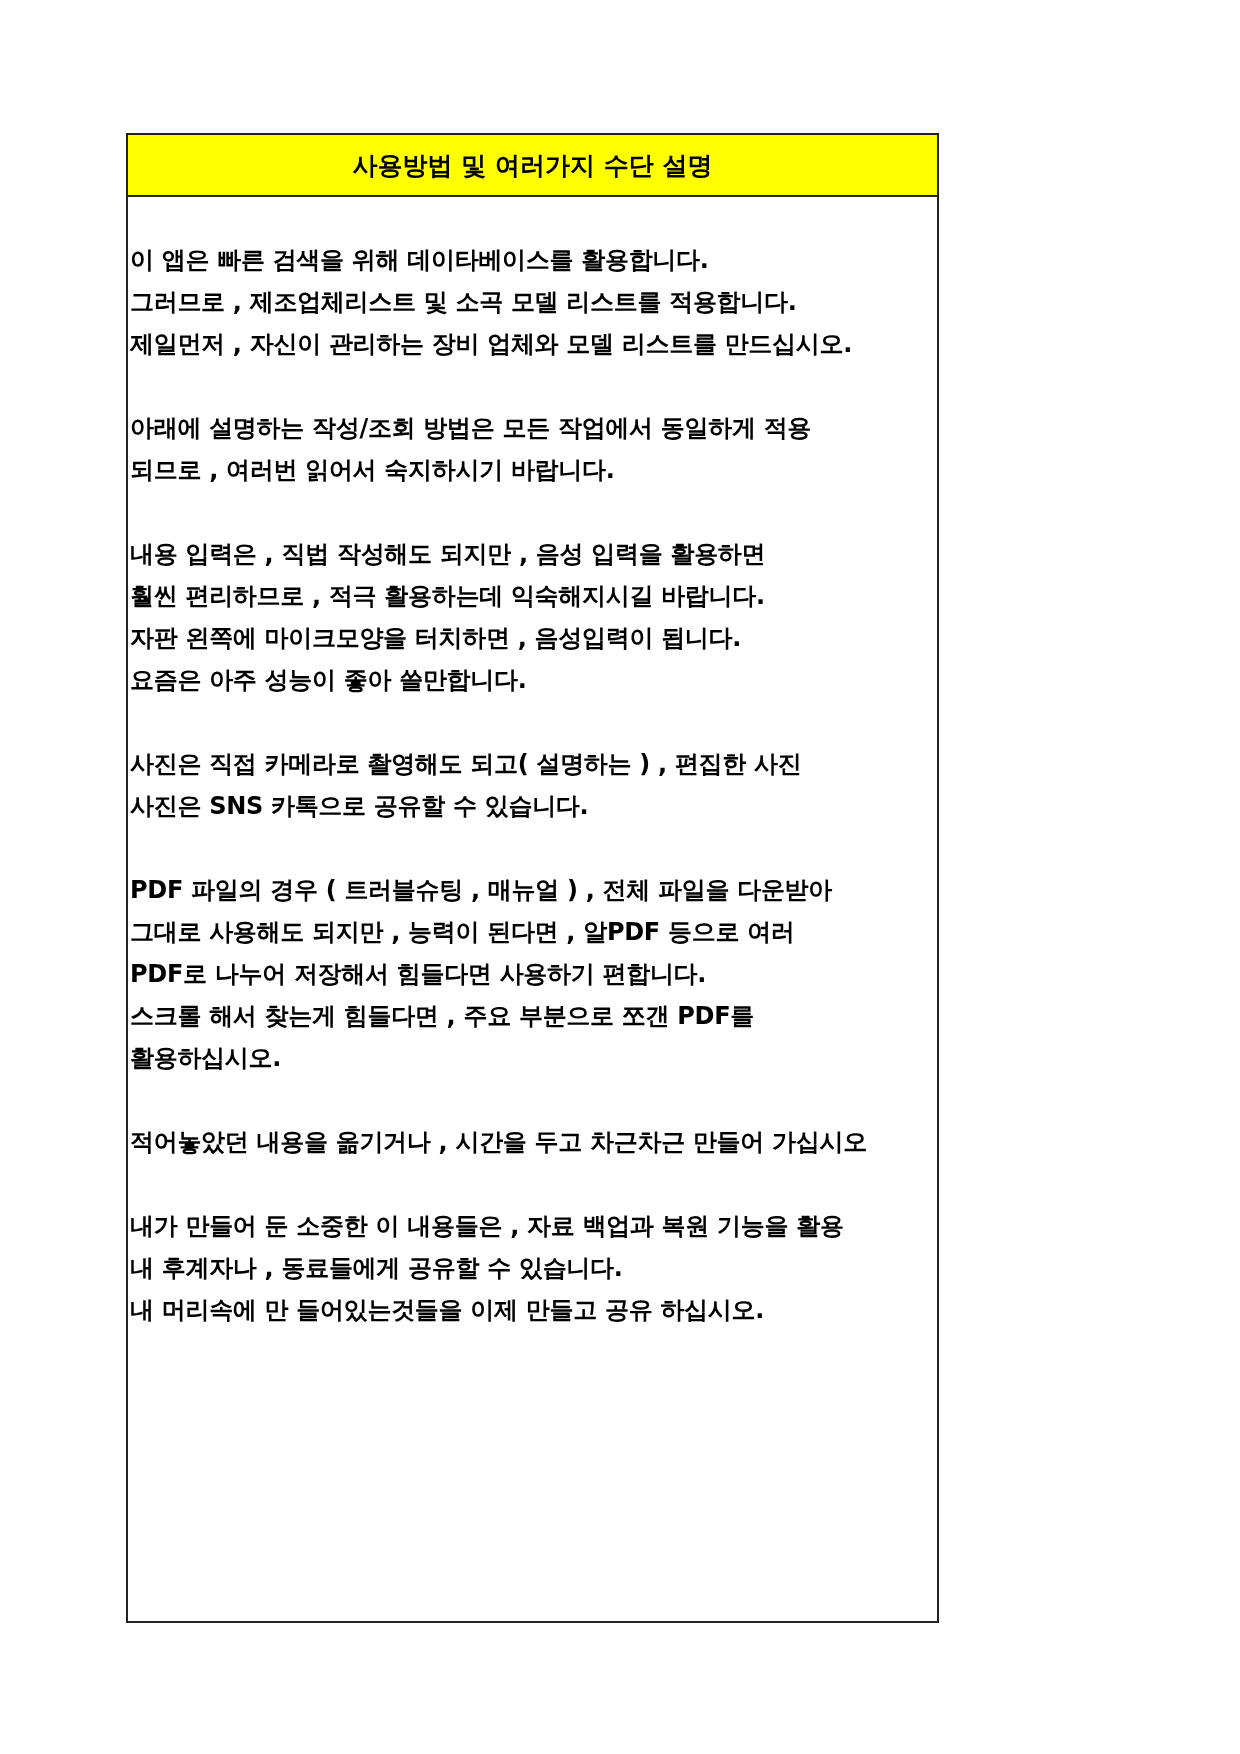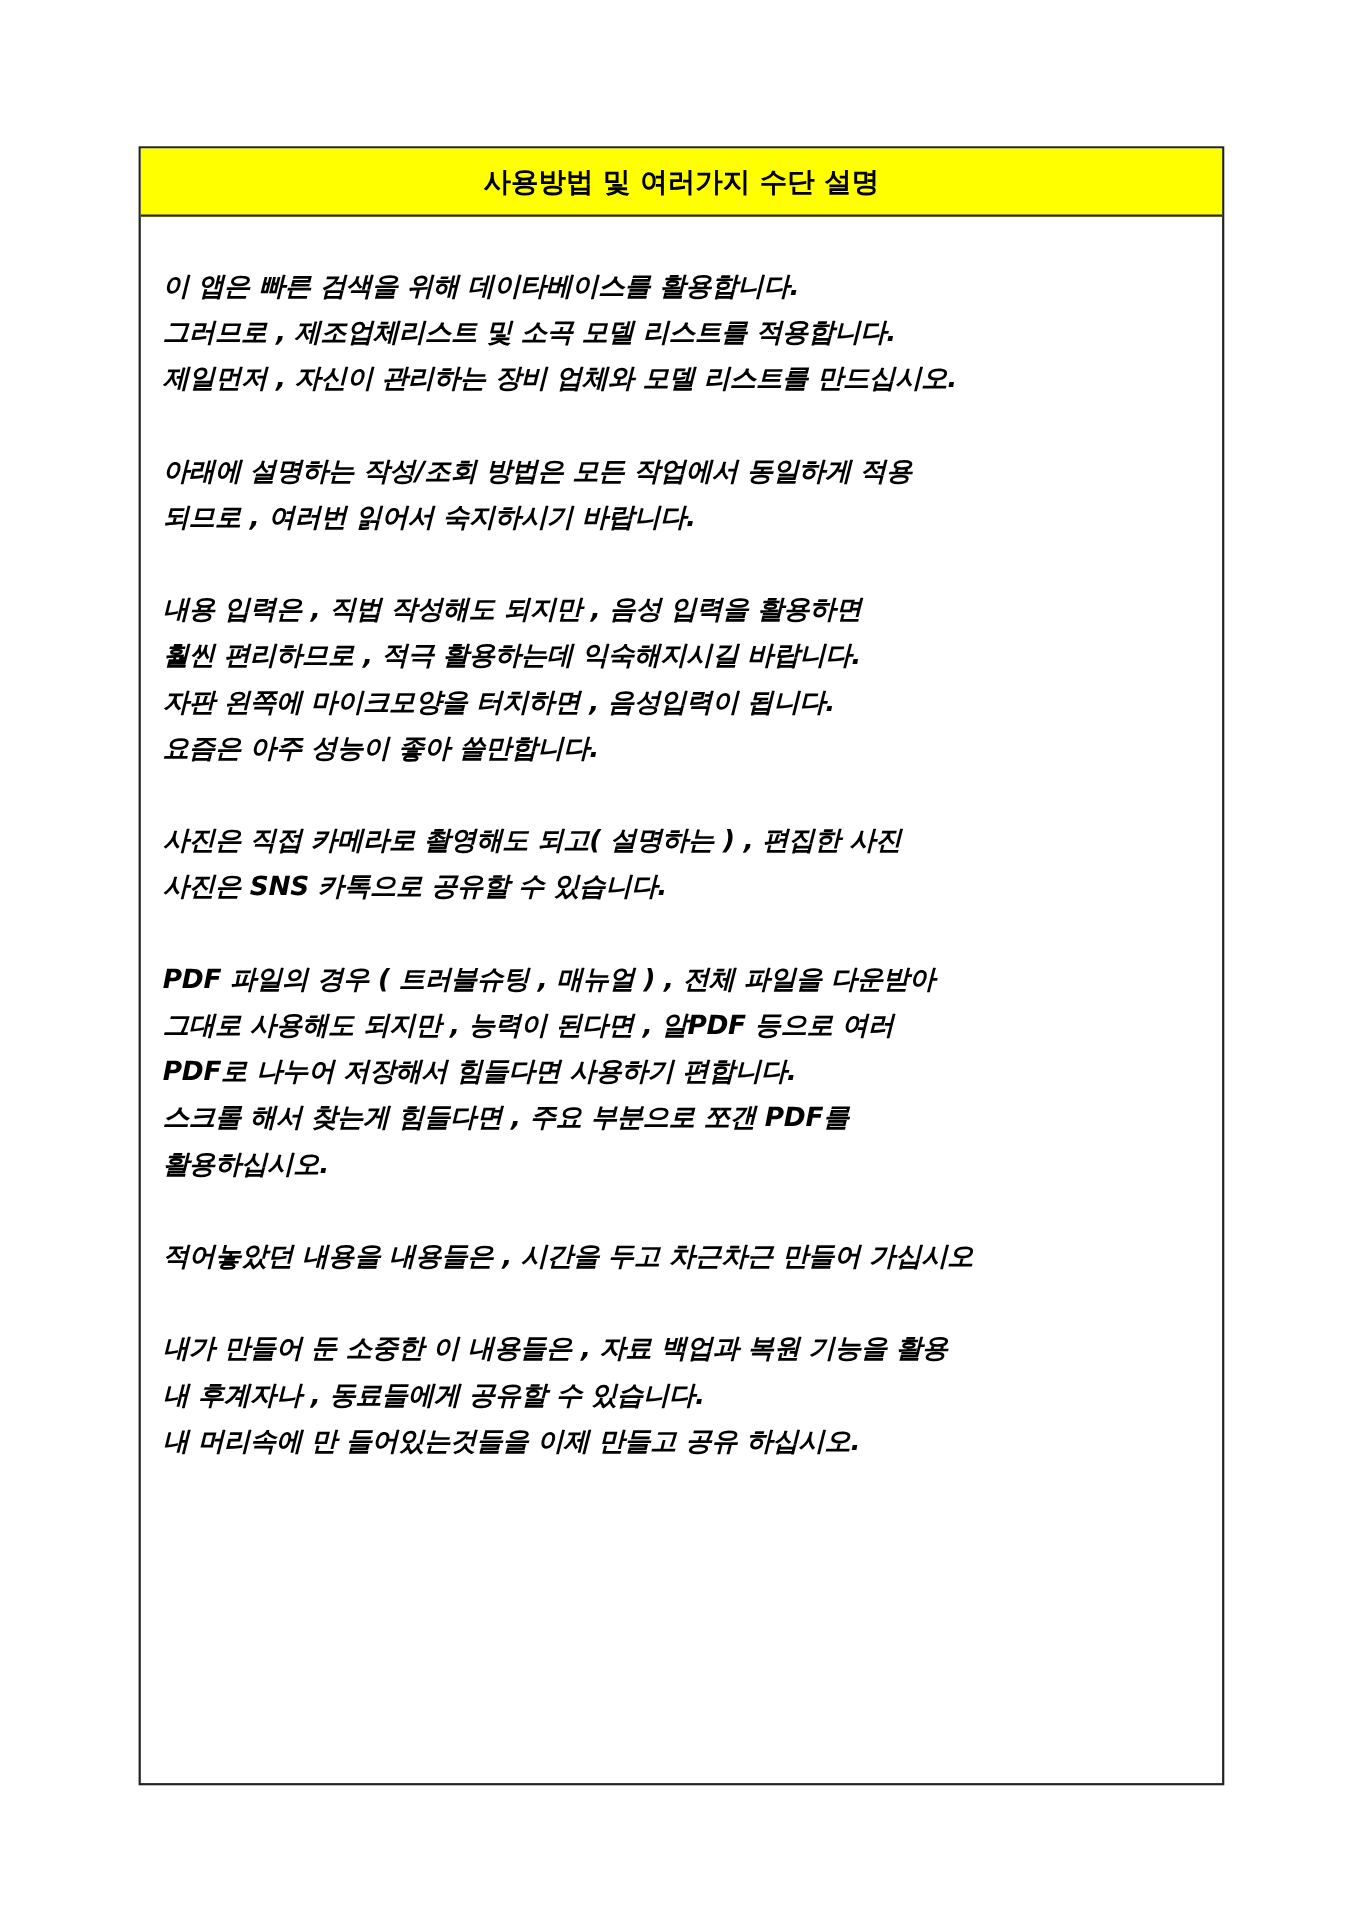--- a/index.html
+++ b/index.html
@@ -1,26 +1,26 @@
 <!DOCTYPE html>
 <html><head>
 <meta charset="utf-8">
 <style>
   html, body { margin: 0; padding: 0; background: #ffffff; }
   body { width: 1240px; height: 1754px; position: relative; font-family: "DejaVu Sans", sans-serif; }
   .box {
-    position: absolute; left: 126px; top: 133px; width: 987px; height: 1490px;
+    position: absolute; left: 126px; top: 133px; width: 813px; height: 1490px;
     border: 2px solid #222; box-sizing: border-box;
   }
   .header {
     height: 60px; background: #ffff00; border-bottom: 2px solid #222;
     display: flex; align-items: center; justify-content: center;
     font-weight: bold; font-size: 25px; color: #000;
   }
-  .content { padding: 42px 0 0 20px; font-style: italic; }
+  .content { padding: 42px 0 0 2px; }
   .para { margin: 0 0 42px 0; }
   .line {
     font-weight: bold; font-size: 24px; line-height: 42px; color: #000;
     white-space: nowrap; letter-spacing: -0.3px;
   }
 </style>
 </head>
 <body>
 
 <div class="box">
@@ -48,21 +48,21 @@
       <div class="line">사진은 SNS 카톡으로 공유할 수 있습니다.</div>
     </div>
     <div class="para">
       <div class="line">PDF 파일의 경우 ( 트러블슈팅 , 매뉴얼 ) , 전체 파일을 다운받아</div>
       <div class="line">그대로 사용해도 되지만 , 능력이 된다면 , 알PDF 등으로 여러</div>
       <div class="line">PDF로 나누어 저장해서 힘들다면 사용하기 편합니다.</div>
       <div class="line">스크롤 해서 찾는게 힘들다면 , 주요 부분으로 쪼갠 PDF를</div>
       <div class="line">활용하십시오.</div>
     </div>
     <div class="para">
-      <div class="line">적어놓았던 내용을 내용들은 , 시간을 두고 차근차근 만들어 가십시오</div>
+      <div class="line">적어놓았던 내용을 옮기거나 , 시간을 두고 차근차근 만들어 가십시오</div>
     </div>
     <div class="para">
       <div class="line">내가 만들어 둔 소중한 이 내용들은 , 자료 백업과 복원 기능을 활용</div>
       <div class="line">내 후계자나 , 동료들에게 공유할 수 있습니다.</div>
       <div class="line">내 머리속에 만 들어있는것들을 이제 만들고 공유 하십시오.</div>
     </div>
   </div>
 </div>
 
 </body></html>

